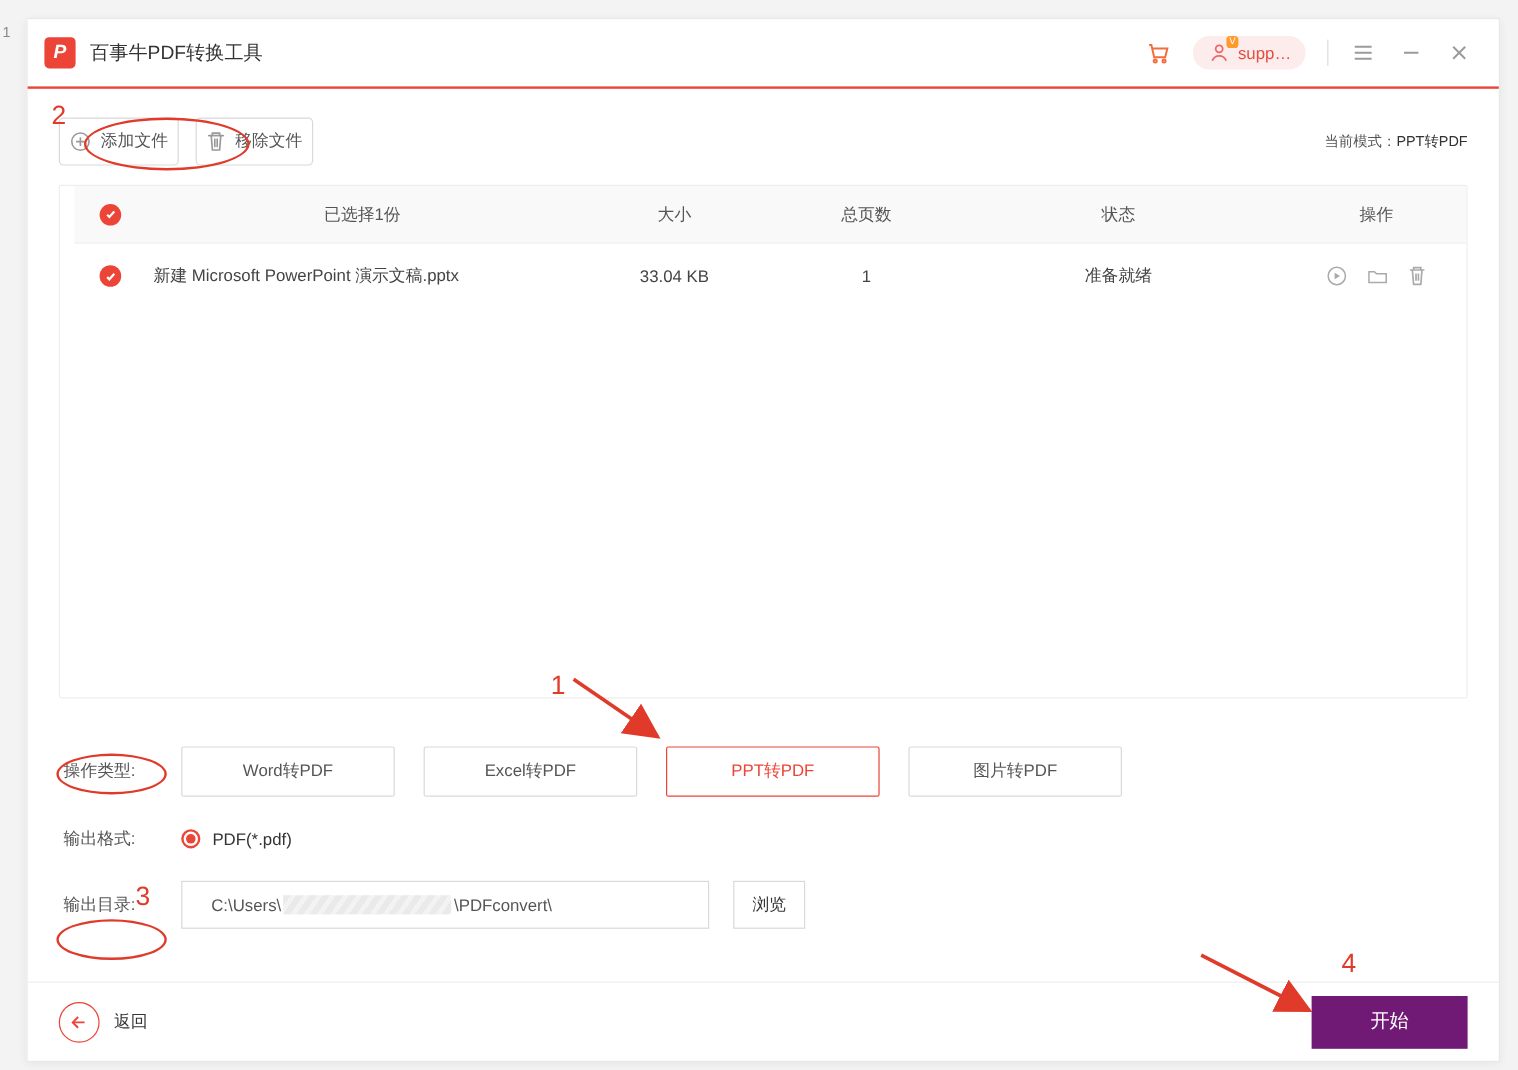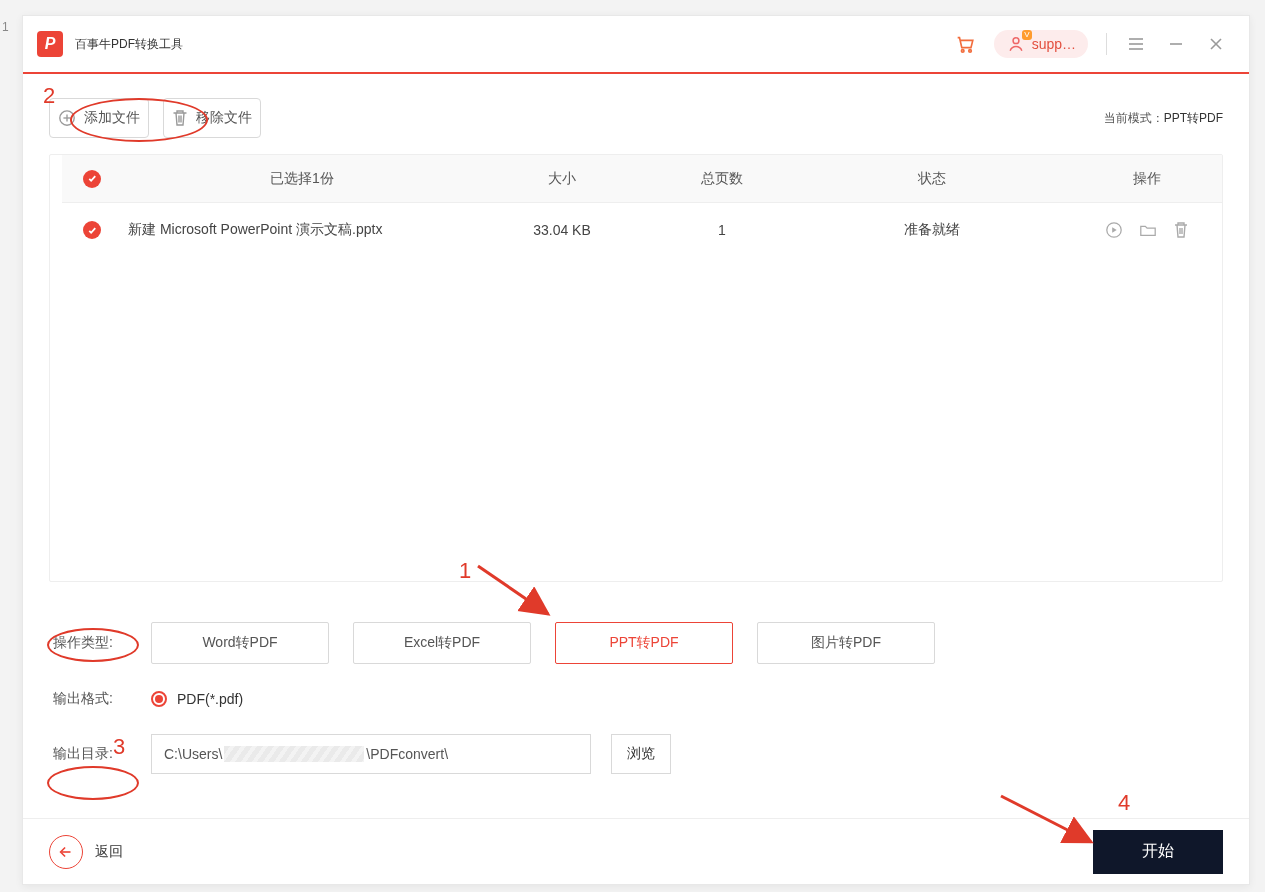--- a/index.html
+++ b/index.html
@@ -1,21 +1,21 @@
 <!DOCTYPE html>
 <html><head>
 <meta charset="utf-8">
 <style>
   * { box-sizing: border-box; margin: 0; padding: 0; }
   body { font-family: "Microsoft YaHei", "PingFang SC", sans-serif; font-size: 14px; color: #333; background: #f3f3f3; width: 1265px; height: 892px; overflow: hidden; position: relative; }
   .window { position: absolute; left: 22px; top: 15px; width: 1228px; height: 870px; background: #fff; border: 1px solid #e8e8e8; box-shadow: 0 2px 8px rgba(0,0,0,0.06); }
   
   .titlebar { display: flex; align-items: center; height: 56px; padding: 0 22px 0 14px; }
   .app-logo { width: 26px; height: 26px; background: #ec4437; border-radius: 4px; display: flex; align-items: center; justify-content: center; color: #fff; font-weight: bold; font-style: italic; font-size: 16px; margin-right: 12px; }
-  .app-title { font-size: 12px; color: #333; text-align: center; }
+  .app-title { font-size: 16px; color: #333; text-align: center; }
   .titlebar-spacer { flex: 1; }
   .titlebar-icon { width: 22px; height: 22px; margin-left: 18px; display: flex; align-items: center; justify-content: center; color: #9a9a9a; cursor: pointer; }
   .cart-icon svg { color: #f26d3d; }
   .user-chip { display: flex; align-items: center; background: #fdecec; border-radius: 16px; padding: 4px 12px; margin-left: 18px; color: #e34f3f; cursor: pointer; position: relative; }
   .user-chip .avatar { position: relative; margin-right: 6px; }
   .vbadge { position: absolute; top: -4px; right: -6px; background: #ff9b2d; color:#fff; font-size:8px; border-radius:3px; padding:0 2px; line-height:10px; }
   .vsep { width:1px; height:22px; background:#ddd; margin-left:18px; }
   .divider-red { height: 2px; background: #ec4437; margin: 0; }
   
   .toolbar { display:flex; align-items:center; padding: 24px 26px 10px 26px; }
@@ -35,26 +35,26 @@
   .row-actions { display:flex; gap:16px; justify-content:center; color:#aaa; }
   .row-actions span { cursor:pointer; }
   
   .opts { padding: 40px 30px 0 30px; }
   .opt-row { display:flex; align-items:center; margin-bottom:26px; }
   .opt-label { width:78px; color:#555; }
   .type-btn { width:178px; height:42px; border:1px solid #d9d9d9; border-radius:2px; display:flex; align-items:center; justify-content:center; color:#555; cursor:pointer; margin-right:24px; background:#fff; }
   .type-btn.active { border-color:#ec4437; color:#ec4437; }
   .radio { width:16px; height:16px; border:2px solid #ec4437; border-radius:50%; display:flex; align-items:center; justify-content:center; margin-right:10px; }
   .radio .dot { width:8px; height:8px; background:#ec4437; border-radius:50%; }
-  .path-input { width:440px; height:40px; border:1px solid #d9d9d9; padding:0 12px; background:#fff; color:#555; display:flex; align-items:center; margin-right:20px; }
+  .path-input { width:440px; height:40px; border:1px solid #d9d9d9; padding:0 24px; background:#fff; color:#555; display:flex; align-items:center; margin-right:20px; }
   .browse-btn { width:60px; height:40px; border:1px solid #d9d9d9; background:#fff; display:flex; align-items:center; justify-content:center; cursor:pointer; }
   
   .footer { position:absolute; left:0; right:0; bottom:0; height:66px; border-top:1px solid #eee; display:flex; align-items:center; padding:16px 26px; }
   .back-circle { width:34px; height:34px; border:1.5px solid #ec4437; border-radius:50%; display:flex; align-items:center; justify-content:center; color:#ec4437; margin-right:12px; cursor:pointer; }
-  .start-btn { margin-left:auto; width:130px; height:44px; background:#0f172a; color:#fff; display:flex; align-items:center; justify-content:center; font-size:16px; cursor:pointer; }
+  .start-btn { margin-left:auto; width:130px; height:44px; background:#701a75; color:#fff; display:flex; align-items:center; justify-content:center; font-size:16px; cursor:pointer; }
   
   .anno { position:absolute; pointer-events:none; }
   .anno-num { color:#e03a2a; font-size:22px; font-weight:500; font-family: Arial, sans-serif; }
   .ellipse { position:absolute; border:2.5px solid #e03a2a; border-radius:50%; pointer-events:none; }
   svg { display:block; }
   .path-blur { display:inline-block; width:140px; height:16px; background: repeating-linear-gradient(125deg,#eaeaea 0 5px,#f3f3f3 5px 9px); vertical-align:middle; margin:0 2px; }
   .edge-text { position:absolute; left:2px; top:20px; color:#888; font-size:12px; }
 </style>
 </head>
 <body>

